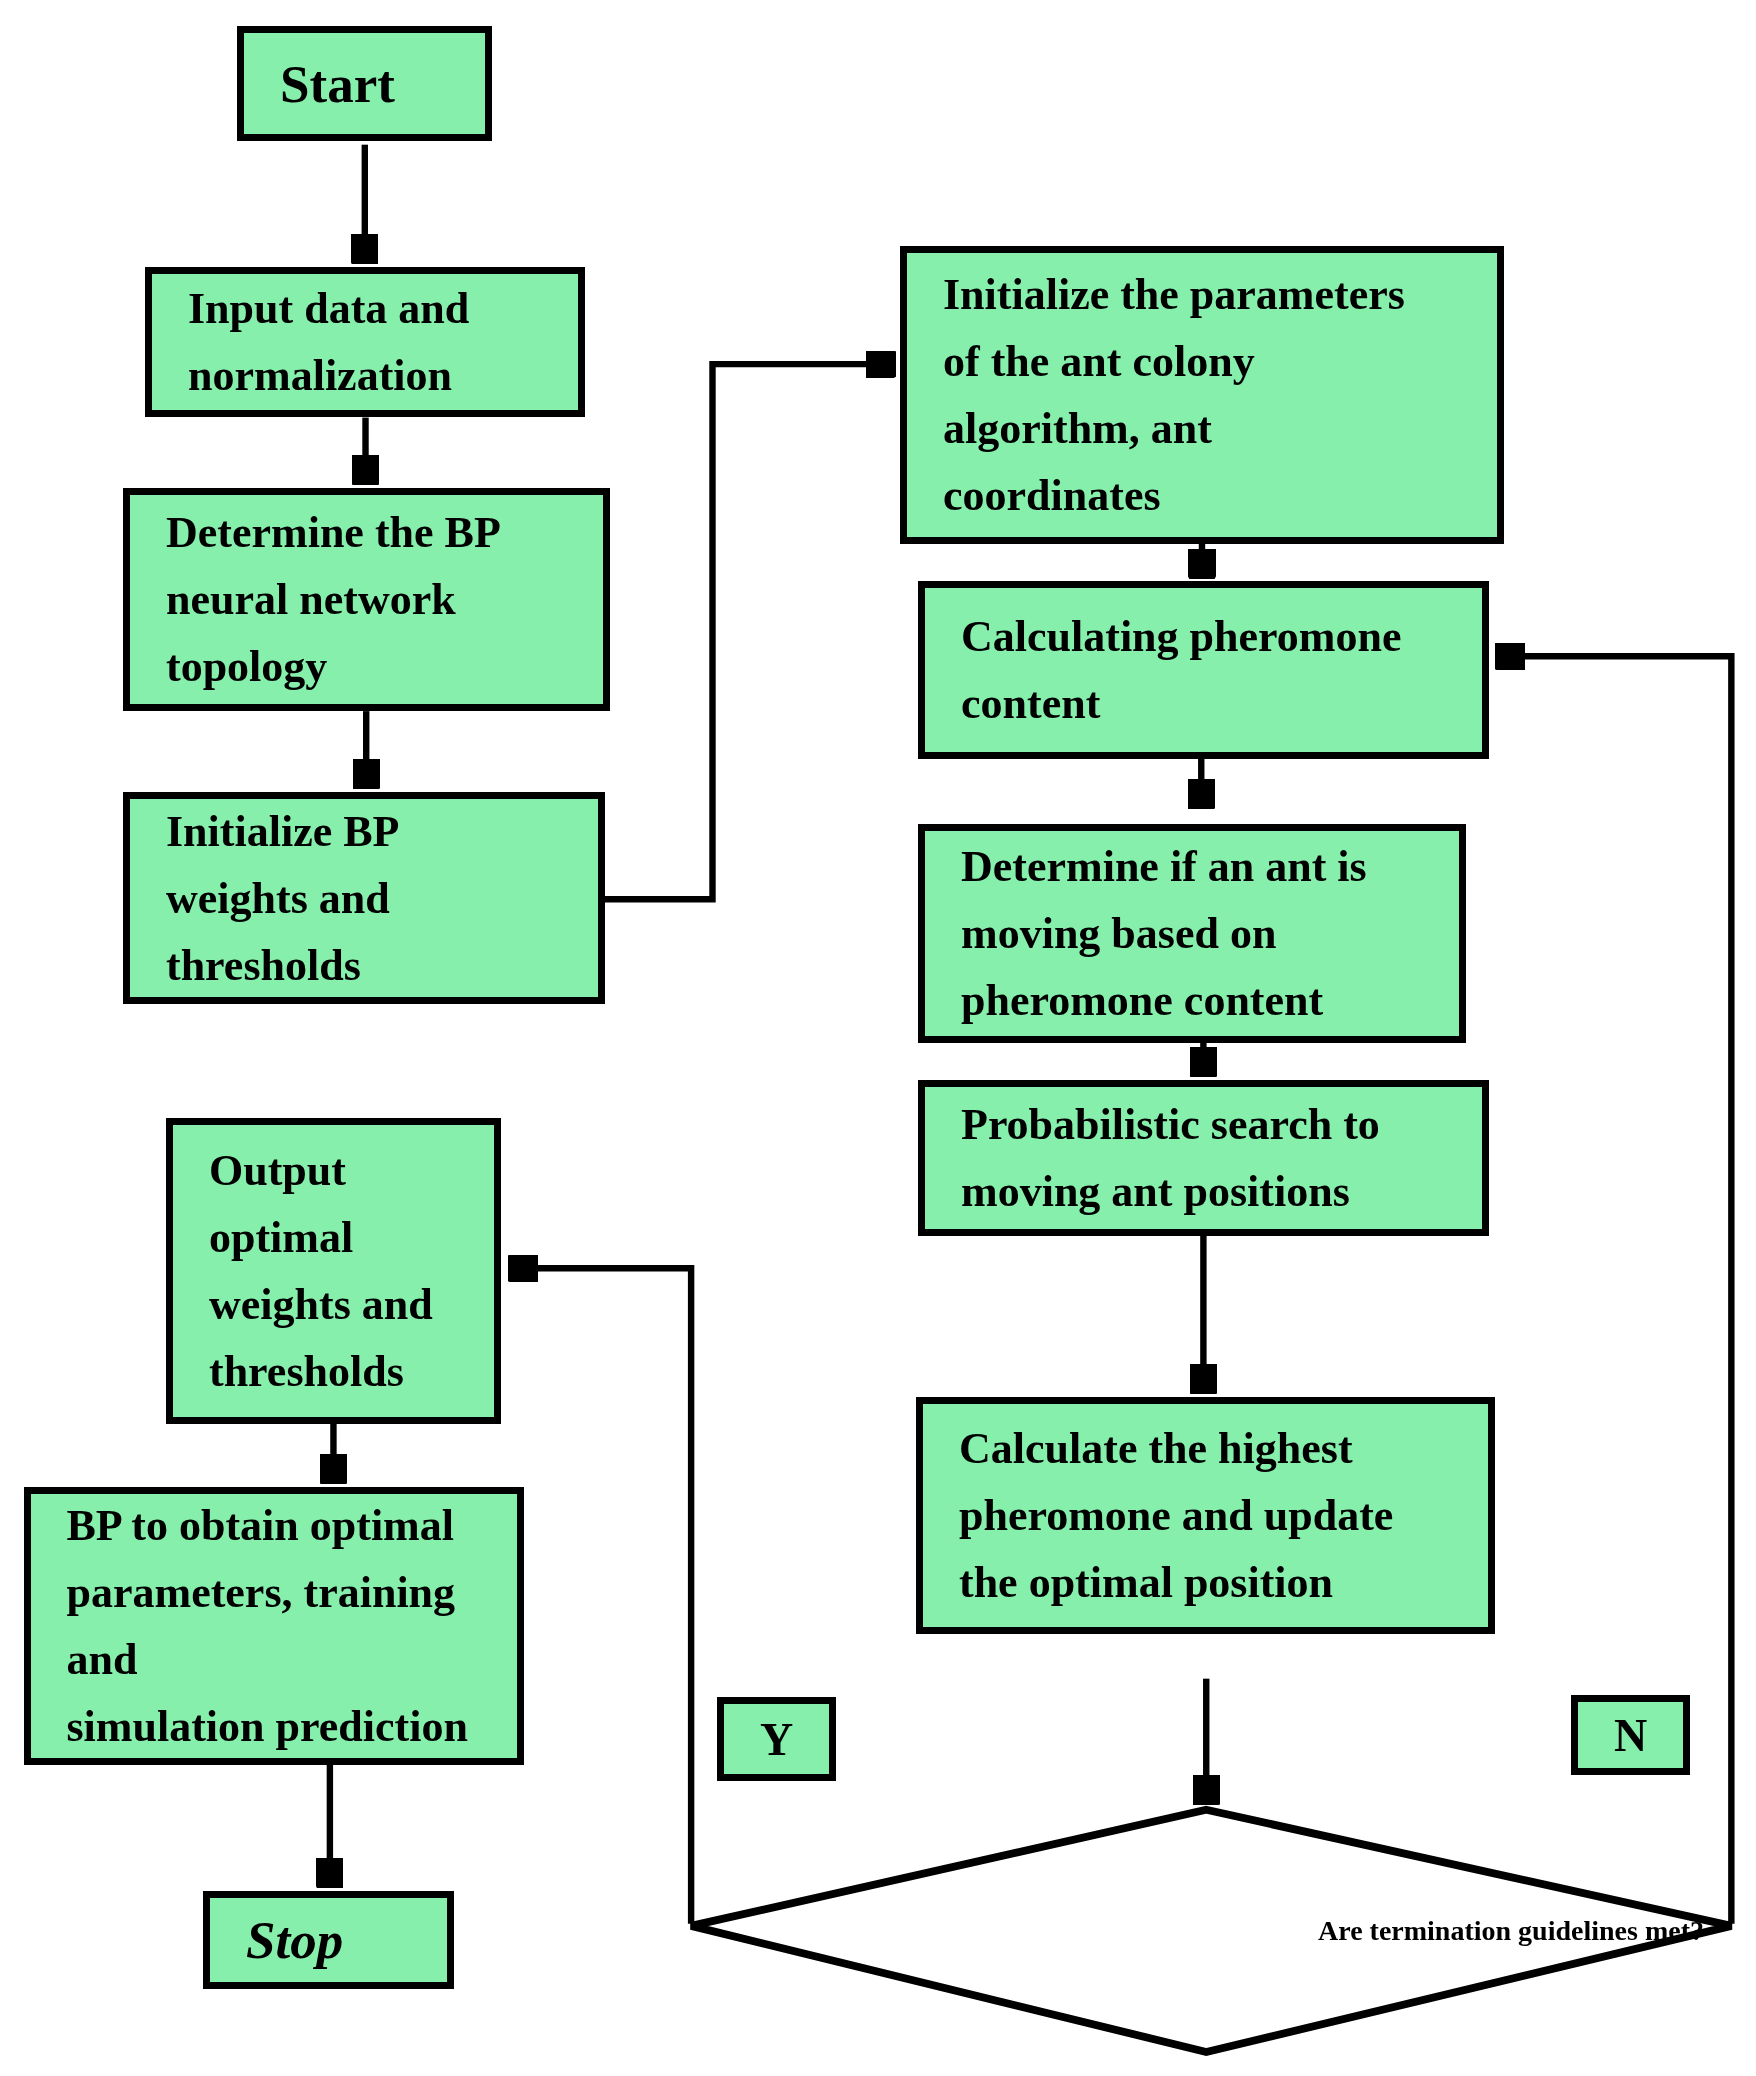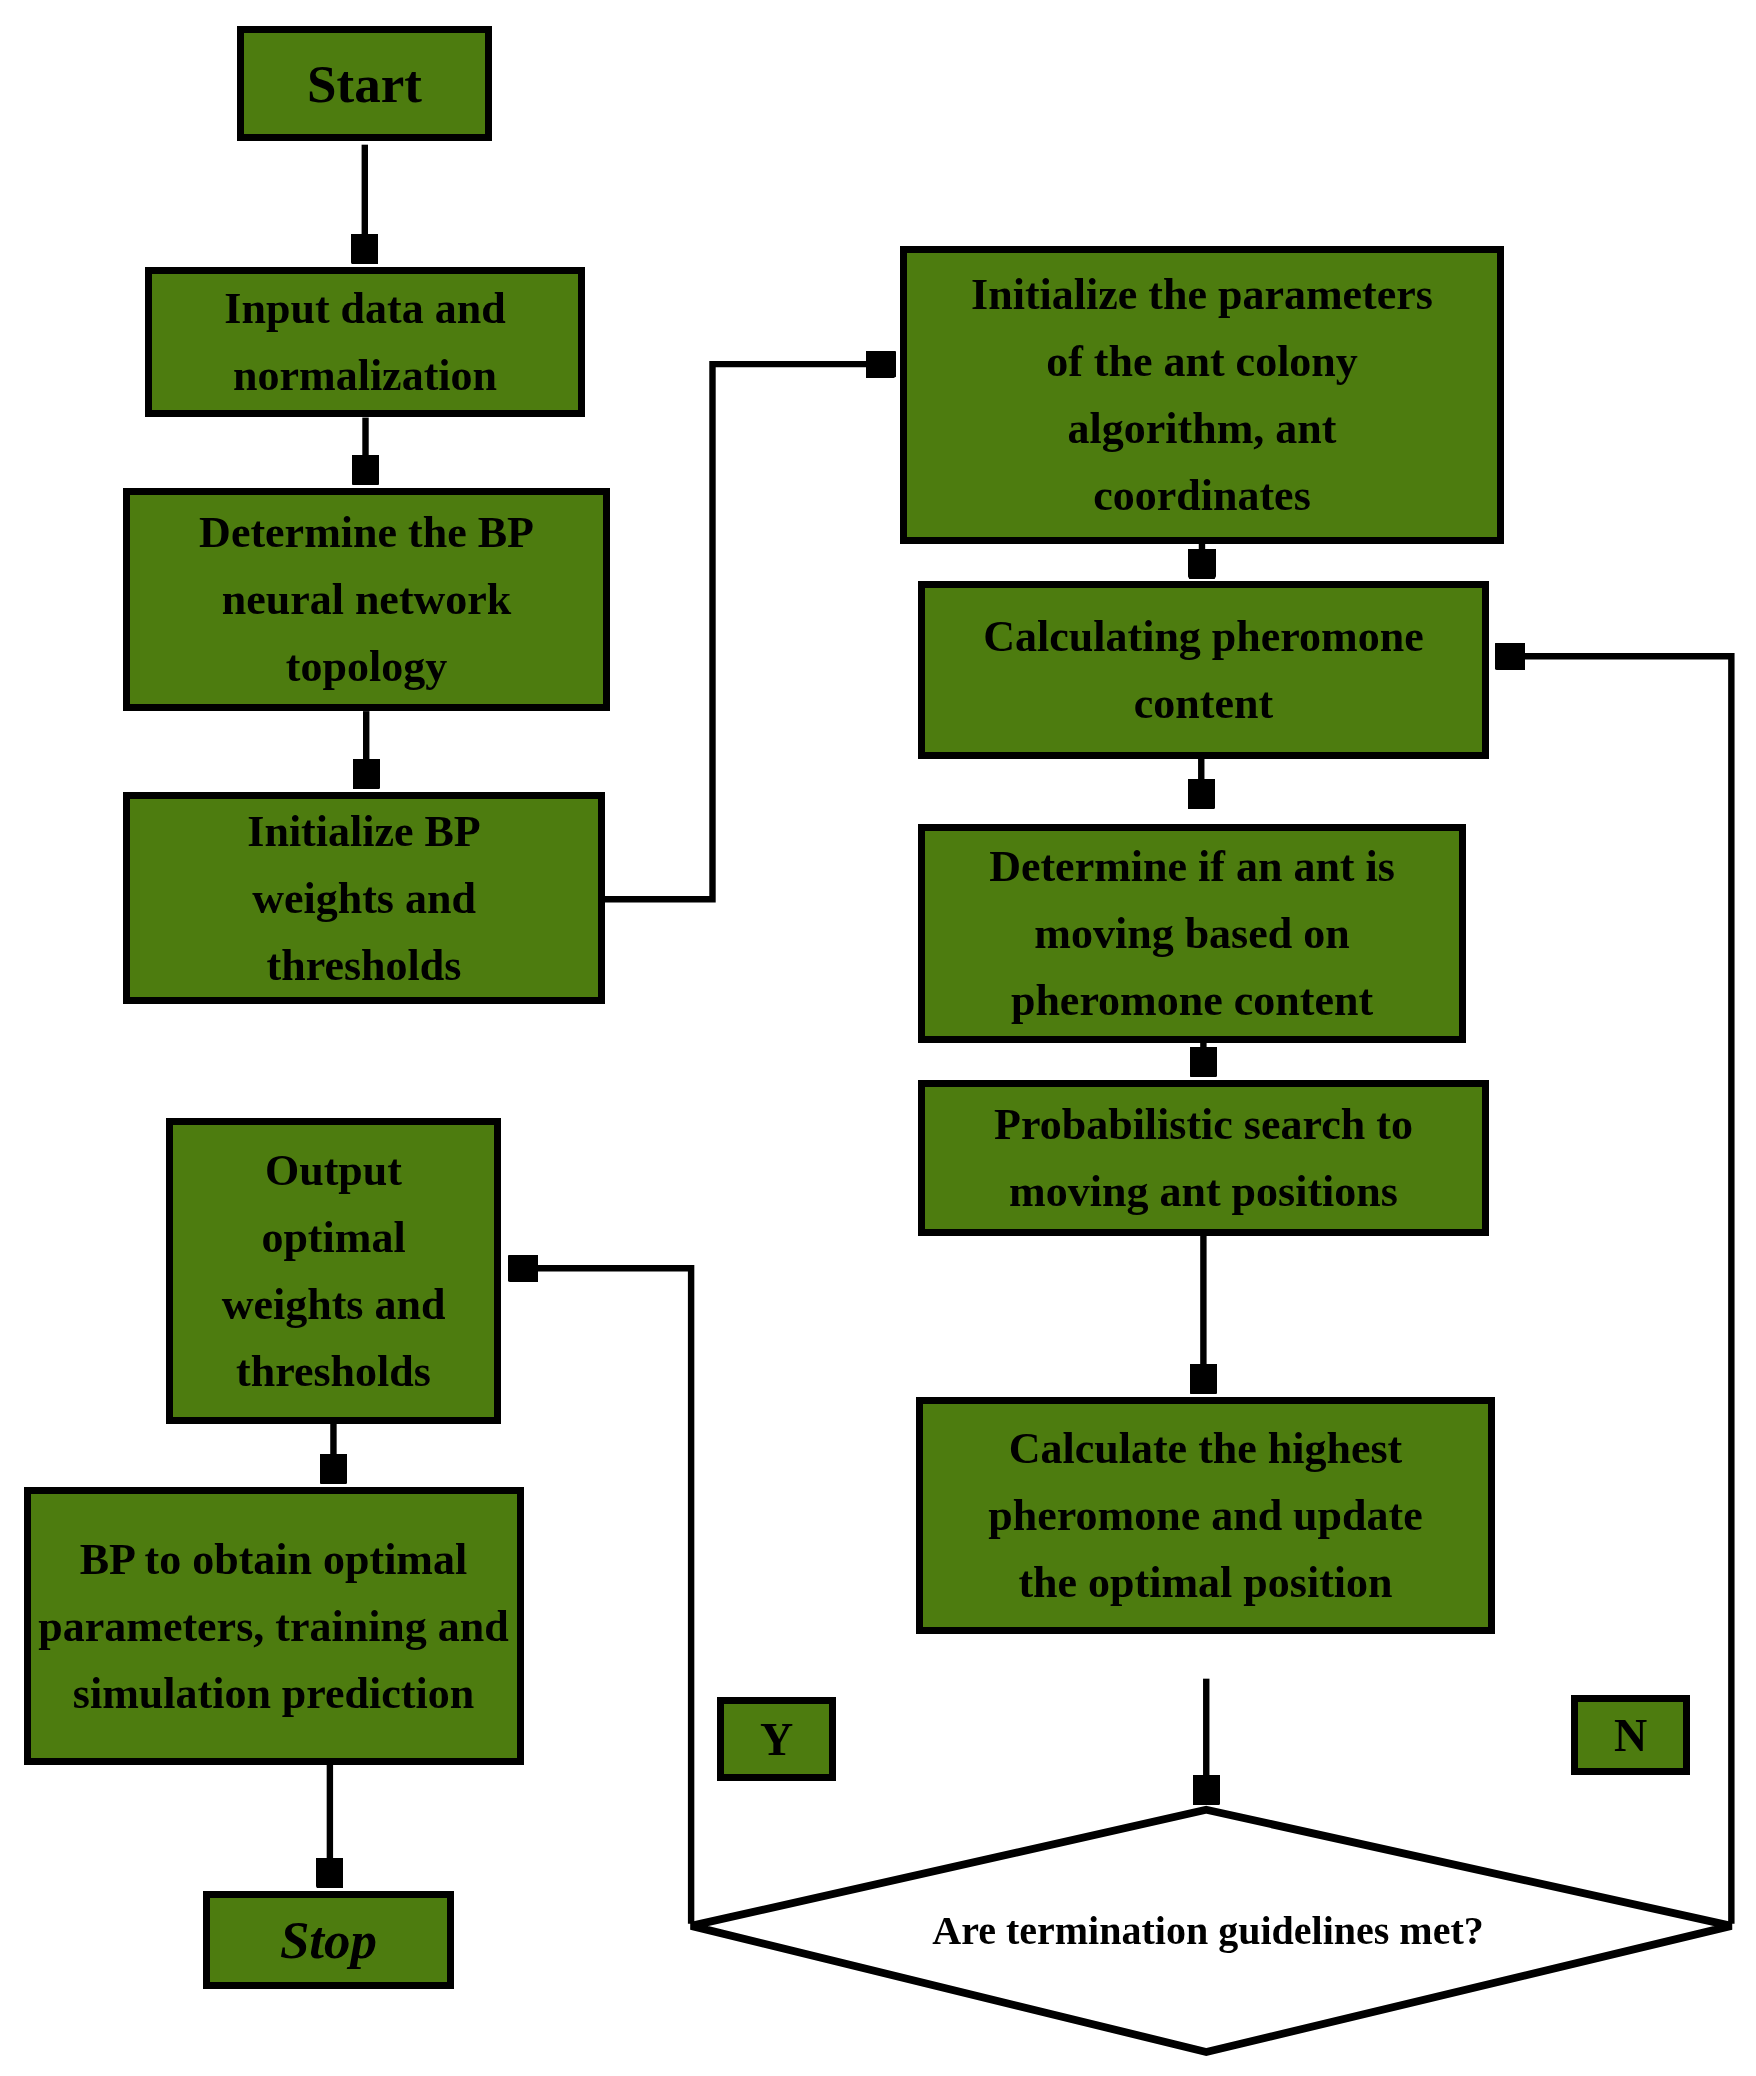--- a/index.html
+++ b/index.html
@@ -27,39 +27,40 @@
     fill: #ffffff;
     stroke: #000000;
     stroke-width: 11;
     stroke-linejoin: miter;
   }
   .node {
     position: absolute;
     display: flex;
     align-items: center;
     justify-content: center;
-    text-align: center;
-    background: #4d7c0f;
+    text-align: left;
+    background: #86efac;
     border: 7.8px solid #000000;
+    padding-left: 36px;
   }
   .node .lbl {
     white-space: pre-line;
     width: 100%;
   }
   .t-xl  { font-size: 53px; }
   .t-md  { font-size: 44px; line-height: 67px; }
   .t-br  { font-size: 46px; }
   .branch { border-width: 7.1px; }
   .diamond-label {
     position: absolute;
     left: 712px; top: 1895px;
     width: 992px; height: 71px;
-    display: flex; align-items: center; justify-content: center;
+    display: flex; align-items: center; justify-content: flex-end;
     text-align: center;
-    font-size: 40px;
+    font-size: 28px;
     background: transparent;
   }
 </style>
 </head>
 <body>
 
 <div class="canvas">
 
   <svg class="wires" viewBox="0 0 2466 2915" xmlns="http://www.w3.org/2000/svg">
     <defs>

